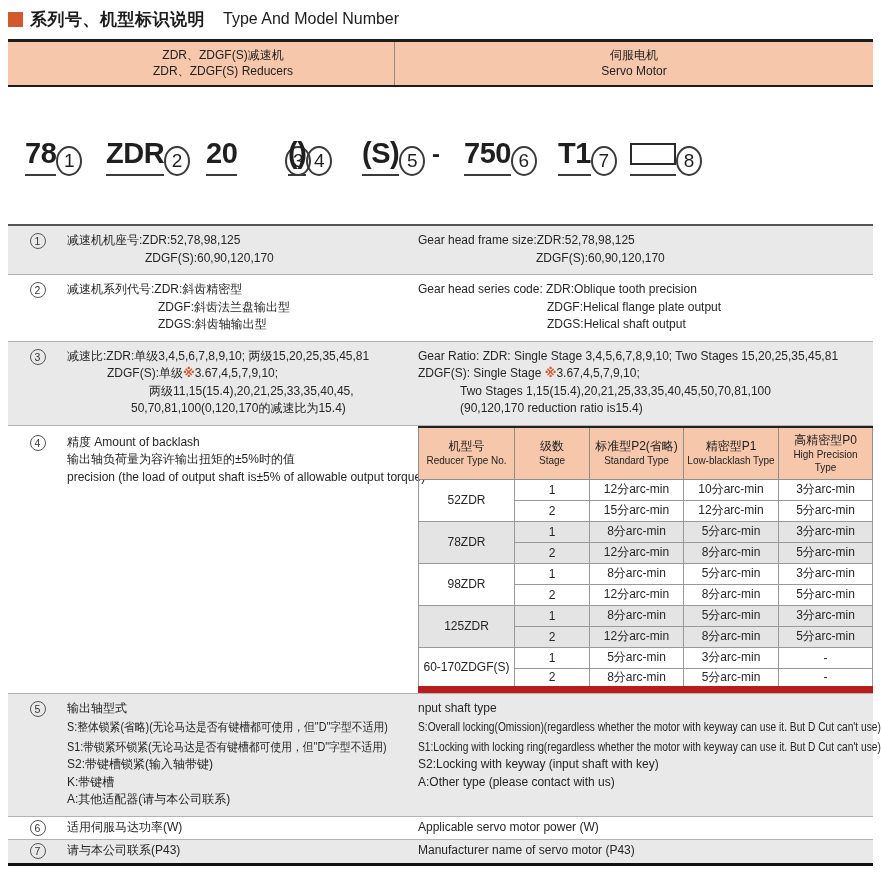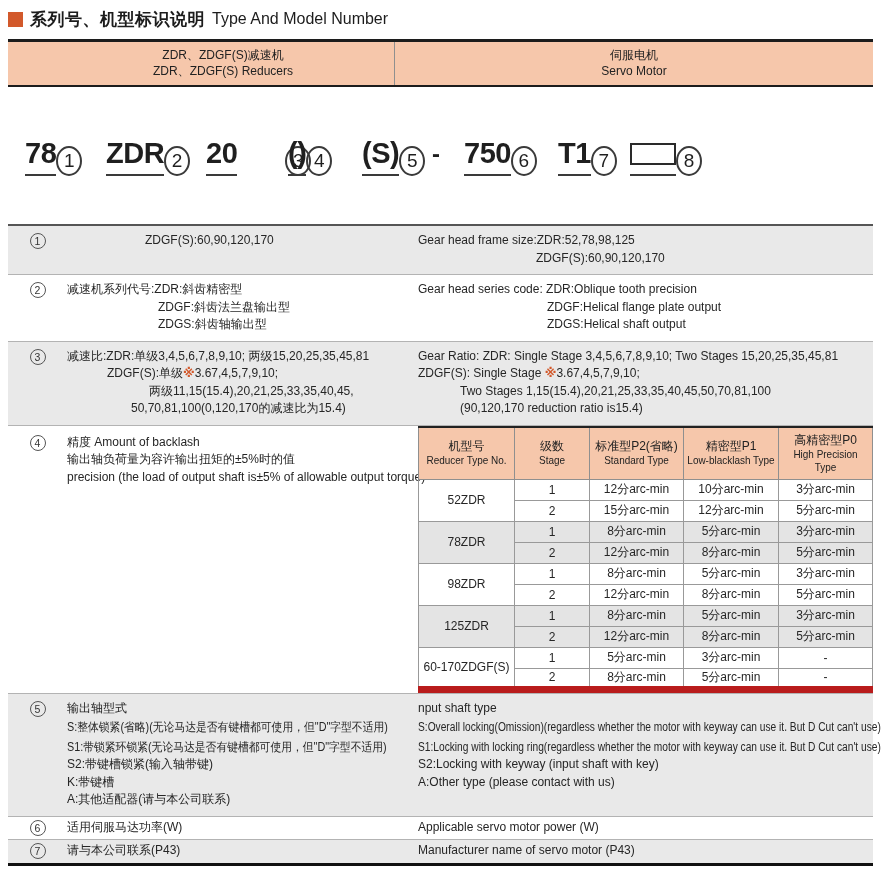--- a/index.html
+++ b/index.html
@@ -4,21 +4,21 @@
 <style>
   * { box-sizing: border-box; }
   html,body { margin:0; padding:0; background:#fff; }
   body { font-family:"Liberation Sans","DejaVu Sans",sans-serif; color:#2a2a2a; }
   .page { width:881px; height:896px; padding:6px 8px 0; position:relative; background:#fff; overflow:hidden; }
 
   
   .title-bar { display:flex; align-items:center; height:26px; }
   .sq { width:15px; height:15px; background:var(--accent-orange,#d2592b); margin-right:7px; flex:none; }
   .t-zh { font-size:17px; font-weight:700; letter-spacing:.5px; color:#1c1c1c; }
-  .t-en { font-size:16px; font-weight:400; margin-left:7px; color:#1c1c1c; }
+  .t-en { font-size:16px; font-weight:400; margin-left:18px; color:#1c1c1c; }
 
   
   .hdr-table { display:flex; margin-top:7px; border-top:3px solid #1c1c1c; border-bottom:2px solid #1c1c1c; background:var(--header-peach,#f6c7ab); }
   .hdr-cell { padding:5px 0 6px; text-align:center; font-size:12px; line-height:16px; color:#222; }
   .hdr-cell.left { width:387px; border-right:1px solid #8f8f8f;padding-left:44px; }
   .hdr-cell.right { flex:1; }
 
   
   .model-row { display:flex; margin-top:50px; align-items:flex-start; }
   .mc-part { display:flex; flex-direction:row; align-items:center; }
@@ -146,20 +146,21 @@
     </div>
   </div>
 
   <div class="main-table">
 
     <div class="mrow shade r1">
       <div class="mnum">
           <span class="circle-sm">1</span>
         </div>
       <div class="zh-col">
+        <div class="line">减速机机座号:ZDR:52,78,98,125</div>
         <div class="line ind-a">ZDGF(S):60,90,120,170</div>
       </div>
       <div class="en-col">
         <div class="line">Gear head frame size:ZDR:52,78,98,125</div>
         <div class="line ind-b">ZDGF(S):60,90,120,170</div>
       </div>
     </div>
 
     <div class="mrow r2">
       <div class="mnum">

